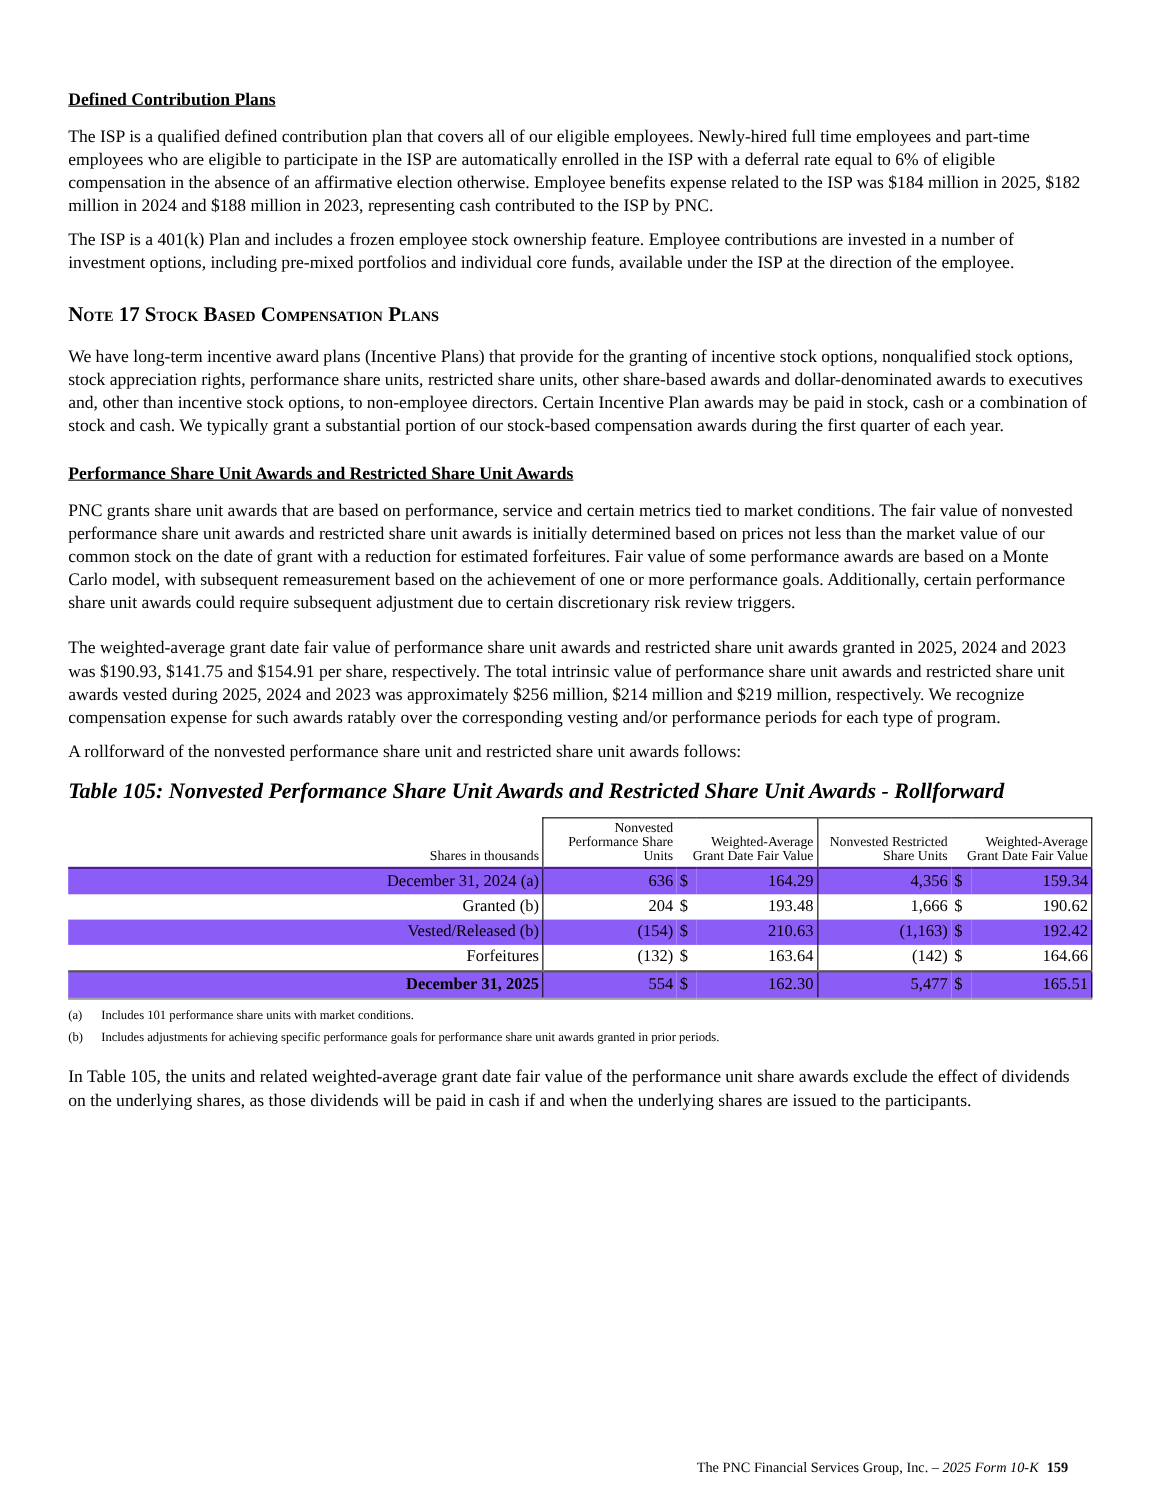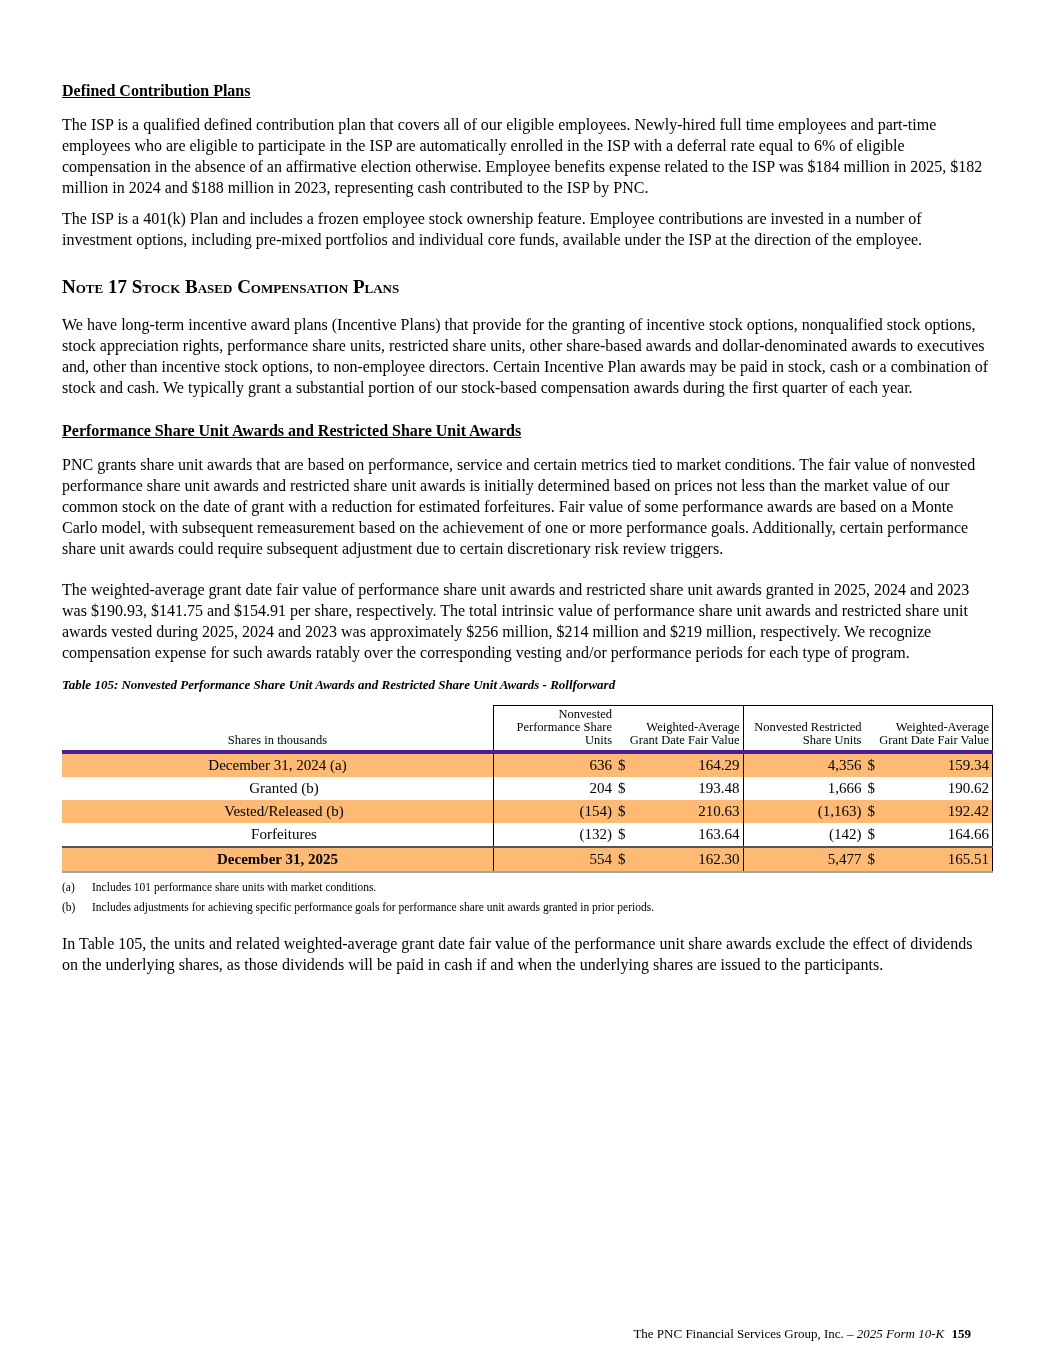--- a/index.html
+++ b/index.html
@@ -1,29 +1,29 @@
 <!DOCTYPE html>
 <html><head>
 <meta charset="utf-8">
 <style>
   html, body { margin:0; padding:0; background:#fff; }
   body { width:1055px; height:1365px; position:relative; font-family:"Liberation Serif", serif; color:#000; }
   .page { position:absolute; left:62px; top:58px; width:930px; }
   p { margin:0 0 10px 0; font-size:16px; line-height:21px; }
   .sub { font-weight:bold; text-decoration:underline; font-size:16px; margin:24px 0 14px 0; }
   .note { font-weight:bold; font-variant:small-caps; font-size:19px; margin:26px 0 16px 0; }
-  .caption { font-weight:bold; font-style:italic; font-size:13px; margin:14px 0 12px 0; }
+  .caption { font-weight:bold; font-style:italic; font-size:20px; margin:14px 0 12px 0; }
   table { width:931px; border-collapse:collapse; font-size:15px; }
   th { font-weight:normal; font-size:12.5px; line-height:13px; vertical-align:bottom; padding:2px 3px 3px 3px; }
   td { padding:0 3px; height:23px; }
-  .lbl { text-align:center; }
+  .lbl { text-align:right; }
   .num { text-align:right; }
   .dol { text-align:left; width:12px; }
-  .shade td { background:#fdba74; }
-  .hdr-row th { border-bottom:4px solid #4c1d95; }
+  .shade td { background:#8b5cf6; }
+  .hdr-row th { border-bottom:2px solid #4c1d95; }
   .topline { border-top:1px solid #000; }
   .vsep { border-left:1px solid #000; }
   .rsep { border-right:1px solid #000; }
   .total td { font-weight:bold; border-top:2px solid #555; border-bottom:2px solid #a3a3a3; }
   .total td.n { font-weight:normal; }
   .fn { font-size:11.5px; line-height:16px; margin:4px 0 0 0; display:flex; }
   .fn .k { width:30px; }
   .footer { position:absolute; right:84px; top:1326px; font-size:13px; }
 </style>
 </head>
@@ -31,20 +31,21 @@
 
 <div class="page">
   <div class="sub">Defined Contribution Plans</div>
   <p>The ISP is a qualified defined contribution plan that covers all of our eligible employees. Newly-hired full time employees and part-time employees who are eligible to participate in the ISP are automatically enrolled in the ISP with a deferral rate equal to 6% of eligible compensation in the absence of an affirmative election otherwise. Employee benefits expense related to the ISP was $184 million in 2025, $182 million in 2024 and $188 million in 2023, representing cash contributed to the ISP by PNC.</p>
   <p>The ISP is a 401(k) Plan and includes a frozen employee stock ownership feature. Employee contributions are invested in a number of investment options, including pre-mixed portfolios and individual core funds, available under the ISP at the direction of the employee.</p>
   <div class="note">Note 17 Stock Based Compensation Plans</div>
   <p>We have long-term incentive award plans (Incentive Plans) that provide for the granting of incentive stock options, nonqualified stock options, stock appreciation rights, performance share units, restricted share units, other share-based awards and dollar-denominated awards to executives and, other than incentive stock options, to non-employee directors. Certain Incentive Plan awards may be paid in stock, cash or a combination of stock and cash. We typically grant a substantial portion of our stock-based compensation awards during the first quarter of each year.</p>
   <div class="sub">Performance Share Unit Awards and Restricted Share Unit Awards</div>
   <p style="margin-bottom:20px">PNC grants share unit awards that are based on performance, service and certain metrics tied to market conditions. The fair value of nonvested performance share unit awards and restricted share unit awards is initially determined based on prices not less than the market value of our common stock on the date of grant with a reduction for estimated forfeitures. Fair value of some performance awards are based on a Monte Carlo model, with subsequent remeasurement based on the achievement of one or more performance goals. Additionally, certain performance share unit awards could require subsequent adjustment due to certain discretionary risk review triggers.</p>
   <p>The weighted-average grant date fair value of performance share unit awards and restricted share unit awards granted in 2025, 2024 and 2023 was $190.93, $141.75 and $154.91 per share, respectively. The total intrinsic value of performance share unit awards and restricted share unit awards vested during 2025, 2024 and 2023 was approximately $256 million, $214 million and $219 million, respectively. We recognize compensation expense for such awards ratably over the corresponding vesting and/or performance periods for each type of program.</p>
+  <p>A rollforward of the nonvested performance share unit and restricted share unit awards follows:</p>
   <div class="caption">Table 105: Nonvested Performance Share Unit Awards and Restricted Share Unit Awards - Rollforward</div>
 
   <table>
     <tbody>
         <tr class="hdr-row">
       <th class="lbl" style="width:425px">Shares in thousands</th>
       <th class="num topline vsep" style="width:115px">Nonvested Performance Share Units</th>
       <th class="num topline" colspan="2" style="width:120px">Weighted-Average Grant Date Fair Value</th>
       <th class="num topline vsep" style="width:115px">Nonvested Restricted Share Units</th>
       <th class="num topline rsep" colspan="2" style="width:120px">Weighted-Average Grant Date Fair Value</th>

